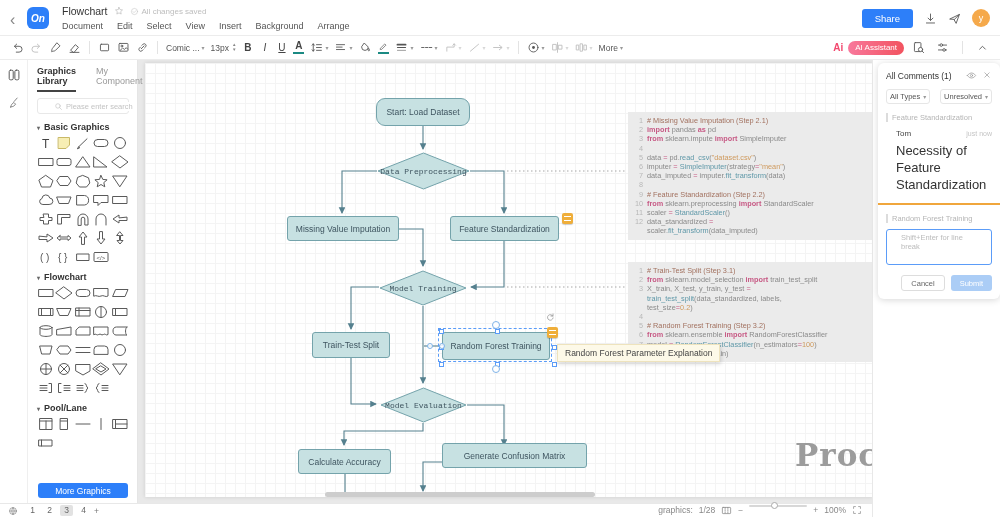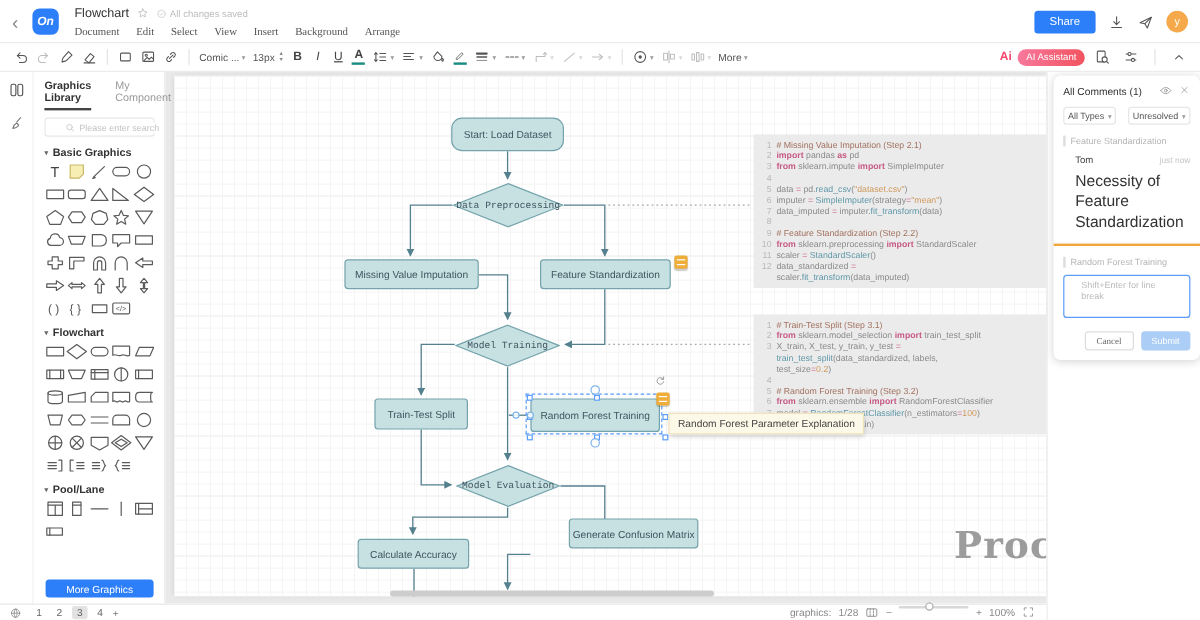--- a/index.html
+++ b/index.html
@@ -6,21 +6,21 @@
   html,body{width:1000px;height:517px;overflow:hidden;background:#fff;position:relative;}
   button{background:none;border:none;cursor:pointer;font-family:inherit;}
   
   #header{position:absolute;top:0;left:0;right:0;height:36px;background:#fff;border-bottom:1px solid #ececec;z-index:30;}
   #back{position:absolute;left:10px;top:11px;color:#888;}
   #logo{position:absolute;left:27px;top:7px;width:22px;height:22px;border-radius:6px;color:#fff;font-weight:bold;font-size:10px;display:flex;align-items:center;justify-content:center;font-style:italic;}
   #title-row{position:absolute;left:62px;top:5px;display:flex;align-items:center;gap:6px;}
   #doc-title{font-size:10.5px;color:#333;}
   #saved{display:flex;align-items:center;gap:3px;font-size:8px;color:#bdbdbd;}
   #menus{position:absolute;left:62px;top:21px;display:flex;gap:14px;font-size:9px;color:#555;}
-  #menus span{cursor:pointer;font-family:Liberation Serif, serif;}
+  #menus span{cursor:pointer;}
   #header-right{position:absolute;right:10px;top:0;height:36px;display:flex;align-items:center;gap:11px;}
   #share-btn{color:#fff;font-size:9.5px;padding:4px 13px;border-radius:3px;}
   .hicon{color:#666;display:flex;}
   #avatar{width:18px;height:18px;border-radius:50%;background:#f5a94b;color:#fff;font-size:9px;display:flex;align-items:center;justify-content:center;}
   
   #toolbar{position:absolute;top:36px;left:0;right:0;height:24px;background:#fff;border-bottom:1px solid #ececec;display:flex;align-items:center;padding:0 8px;z-index:29;}
   .tb-btn{height:19px;display:flex;align-items:center;gap:1px;padding:0 3px;border-radius:3px;color:#555;position:relative;}
   .tb-btn.dis{opacity:.38;}
   .tb-sep{width:1px;height:13px;background:#e3e3e3;margin:0 5px;}
   .tb-glyph{font-size:10px;color:#444;width:11px;text-align:center;}
@@ -85,21 +85,21 @@
   .pc-select{display:flex;align-items:center;gap:2px;border:1px solid #e6e6e6;border-radius:3px;font-size:7.5px;color:#555;padding:2px 3px;}
   .quote{border-left:2px solid #dcdcdc;padding-left:4px;font-size:7.5px;color:#b5b5b5;margin-top:9px;white-space:nowrap;overflow:hidden;}
   .author-row{display:flex;align-items:baseline;margin:7px 0 0 10px;}
   .author{font-size:8px;color:#444;text-align:right;}
   .time{margin-left:auto;font-size:7px;color:#c5c5c5;}
   .cbody{margin:5px 0 0 10px;font-size:13px;color:#333;line-height:1.3;}
   #orange-bar{height:2.5px;margin:9px -8px 0 -8px;}
   #cmt-input{width:100%;height:36px;margin-top:6px;border:1px solid #5b9cf8;border-radius:3px;resize:none;font-size:7.5px;padding:3px 14px;outline:none;color:#555;}
   #cmt-input::placeholder{color:#bbb;}
   #cmt-btns{display:flex;justify-content:flex-end;gap:6px;margin-top:6px;}
-  #btn-cancel{border:1px solid #ddd;border-radius:3px;font-size:7.5px;color:#666;padding:2.5px 9px;background:#fff;font-family:Liberation Serif, serif;}
+  #btn-cancel{border:1px solid #ddd;border-radius:3px;font-size:7.5px;color:#666;padding:2.5px 9px;background:#fff;}
   #btn-submit{border-radius:3px;font-size:7.5px;color:#fff;padding:2.5px 9px;background:#abcdf6;}
   
   #statusbar{position:absolute;left:0;bottom:0;height:14px;width:872px;background:#fff;border-top:1px solid #e8e8e8;display:flex;align-items:center;z-index:30;padding:0 10px 0 8px;font-size:8.5px;color:#666;}
   #pages{display:flex;align-items:center;gap:4px;margin-left:8px;}
   .page-tab{width:13px;text-align:center;font-size:8.5px;color:#666;border-radius:2px;line-height:11px;}
   .page-tab.active{background:#e2e2e2;}
   #page-add{margin-left:4px;color:#777;}
   #sb-right{margin-left:auto;display:flex;align-items:flex-start;gap:6px;color:#888;}
   #slider{width:58px;height:2px;background:#d8d8d8;border-radius:1px;position:relative;}
   #slider-knob{position:absolute;top:-3px;width:7px;height:7px;border-radius:50%;background:#fff;border:1px solid #aaa;}
@@ -814,21 +814,21 @@
       <div class="handle" style="left: 414px; top: 302px;"></div>
       <div class="node decision" style="left: 242px; top: 327px; width: 87px; height: 36px;">
         <svg width="87" height="36" viewBox="0 0 87 36">
           <polygon points="43.5,1 86,18 43.5,35 1,18" fill="#c7e1e2" stroke="#74a3ab" stroke-width="1"></polygon>
         </svg>
         <span>Model Evaluation</span>
       </div>
       <div class="node process" style="left: 160px; top: 389px; width: 93px; height: 25px;">
         <span>Calculate Accuracy</span>
       </div>
-      <div class="node process" style="left: 304px; top: 372px; width: 108px; height: 25px; margin-left: 32px;">
+      <div class="node process" style="left: 304px; top: 383px; width: 145px; height: 25px;">
         <span>Generate Confusion Matrix</span>
       </div>
       <div class="port" style="left: 289px; top: 283px; width: 6px; height: 6px;"></div>
       <div class="port" style="left: 301px; top: 283px; width: 6px; height: 6px;"></div>
       <div class="port" style="left: 354px; top: 261px; width: 8px; height: 8px;"></div>
       <div class="port" style="left: 354px; top: 305px; width: 8px; height: 8px;"></div>
       <div class="cmarker" style="left: 424px; top: 153px;">
         <i></i>
         <i></i>
       </div>

